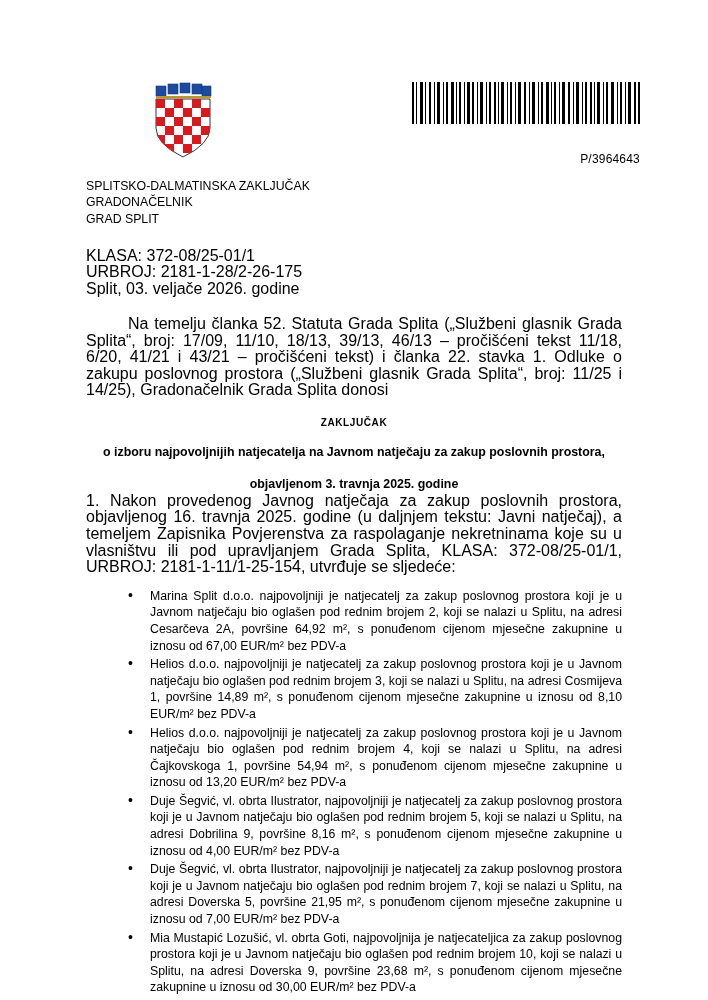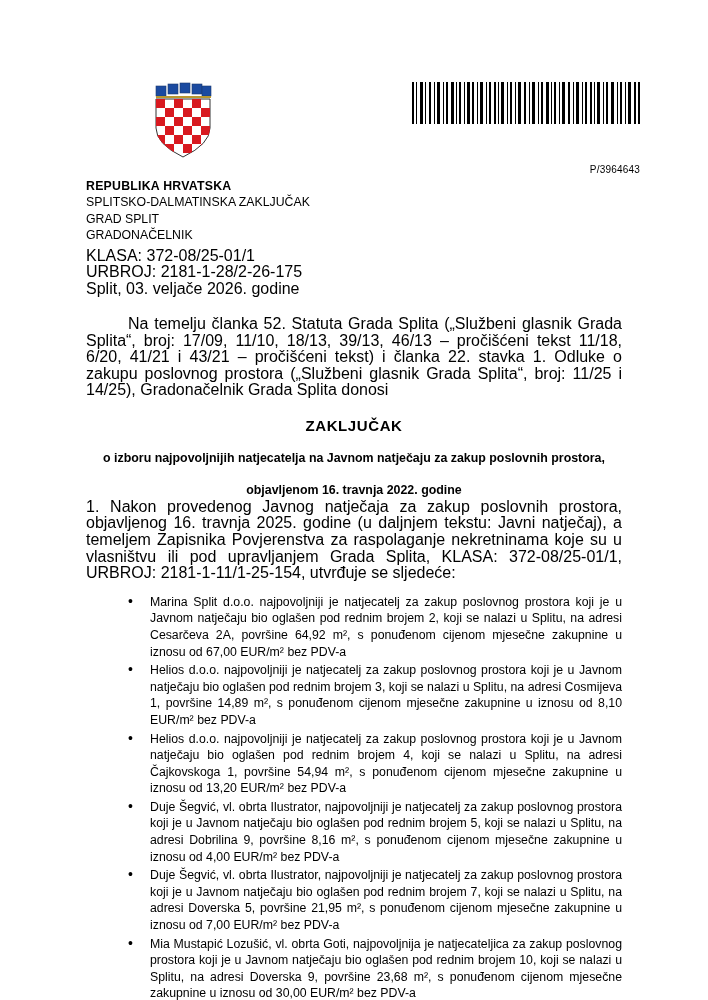--- a/index.html
+++ b/index.html
@@ -43,22 +43,22 @@
     top: 82px;
     width: 228px;
     text-align: center;
   }
   .barcode {
     height: 42px;
     width: 228px;
     display: block;
   }
   .barcode-label {
-    margin-top: 40px;
-    font-size: 10px;
+    margin-top: 28px;
+    font-size: 12px;
     text-align: right;
     letter-spacing: 0.2px;
   }
 
   
   .addr {
     position: absolute;
     left: 86px;
     top: 178px;
     font-size: 12.3px;
@@ -87,21 +87,21 @@
     line-height: 16.6px;
     text-align: justify;
   }
   p.indent { text-indent: 42px; }
 
   .title-block {
     margin-top: 18px;
     text-align: center;
   }
   .zakljucak {
-    font-size: 15px;
+    font-size: 10px;
     font-weight: bold;
     letter-spacing: 0.6px;
     margin: 0;
   }
   .subtitle {
     font-size: 12.4px;
     font-weight: bold;
     margin: 16px 0 0 0;
     line-height: 16.4px;
     text-align: center;
@@ -235,40 +235,39 @@
           <rect x="216" y="0" width="3" height="42"></rect>
             <rect x="222" y="0" width="2" height="42"></rect>
           <rect x="226" y="0" width="2" height="42"></rect>
         </g>
       </svg>
       <div class="barcode-label">P/3964643</div>
     </div>
   </div>
 
   <div class="addr">
-    <div class="b">REPUBLIKA HRVATSKA</div>
     <div>SPLITSKO-DALMATINSKA ZAKLJUČAK</div>
+    <div>GRADONAČELNIK</div>
     <div>GRAD SPLIT</div>
-    <div>GRADONAČELNIK</div>
   </div>
 
   <div class="klasa">
     <div>KLASA: 372-08/25-01/1</div>
     <div>URBROJ: 2181-1-28/2-26-175</div>
     <div>Split, 03. veljače 2026. godine</div>
   </div>
 
   <div class="body-block">
 
     <p class="just indent">Na temelju članka 52. Statuta Grada Splita („Službeni glasnik Grada Splita“, broj: 17/09, 11/10, 18/13, 39/13, 46/13 – pročišćeni tekst 11/18, 6/20, 41/21 i 43/21 – pročišćeni tekst) i članka 22. stavka 1. Odluke o zakupu poslovnog prostora („Službeni glasnik Grada Splita“, broj: 11/25 i 14/25), Gradonačelnik Grada Splita donosi</p>
 
     <div class="title-block">
       <p class="zakljucak">ZAKLJUČAK</p>
       <p class="subtitle">o izboru najpovoljnijih natjecatelja na Javnom natječaju za zakup poslovnih prostora,</p>
-      <p class="subtitle">objavljenom 16. travnja 2022. godine</p>
+      <p class="subtitle">objavljenom 3. travnja 2025. godine</p>
     </div>
 
     <p class="just para2">1. Nakon provedenog Javnog natječaja za zakup poslovnih prostora, objavljenog 16. travnja 2025. godine (u daljnjem tekstu: Javni natječaj), a temeljem Zapisnika Povjerenstva za raspolaganje nekretninama koje su u vlasništvu ili pod upravljanjem Grada Splita, KLASA: 372-08/25-01/1, URBROJ: 2181-1-11/1-25-154, utvrđuje se sljedeće:</p>
 
     <ul class="bullets">
       <li>Marina Split d.o.o. najpovoljniji je natjecatelj za zakup poslovnog prostora koji je u Javnom natječaju bio oglašen pod rednim brojem 2, koji se nalazi u Splitu, na adresi Cesarčeva 2A, površine 64,92 m², s ponuđenom cijenom mjesečne zakupnine u iznosu od 67,00 EUR/m² bez PDV-a</li>
       <li>Helios d.o.o. najpovoljniji je natjecatelj za zakup poslovnog prostora koji je u Javnom natječaju bio oglašen pod rednim brojem 3, koji se nalazi u Splitu, na adresi Cosmijeva 1, površine 14,89 m², s ponuđenom cijenom mjesečne zakupnine u iznosu od 8,10 EUR/m² bez PDV-a</li>
       <li>Helios d.o.o. najpovoljniji je natjecatelj za zakup poslovnog prostora koji je u Javnom natječaju bio oglašen pod rednim brojem 4, koji se nalazi u Splitu, na adresi Čajkovskoga 1, površine 54,94 m², s ponuđenom cijenom mjesečne zakupnine u iznosu od 13,20 EUR/m² bez PDV-a</li>
       <li>Duje Šegvić, vl. obrta Ilustrator, najpovoljniji je natjecatelj za zakup poslovnog prostora koji je u Javnom natječaju bio oglašen pod rednim brojem 5, koji se nalazi u Splitu, na adresi Dobrilina 9, površine 8,16 m², s ponuđenom cijenom mjesečne zakupnine u iznosu od 4,00 EUR/m² bez PDV-a</li>
       <li>Duje Šegvić, vl. obrta Ilustrator, najpovoljniji je natjecatelj za zakup poslovnog prostora koji je u Javnom natječaju bio oglašen pod rednim brojem 7, koji se nalazi u Splitu, na adresi Doverska 5, površine 21,95 m², s ponuđenom cijenom mjesečne zakupnine u iznosu od 7,00 EUR/m² bez PDV-a</li>

